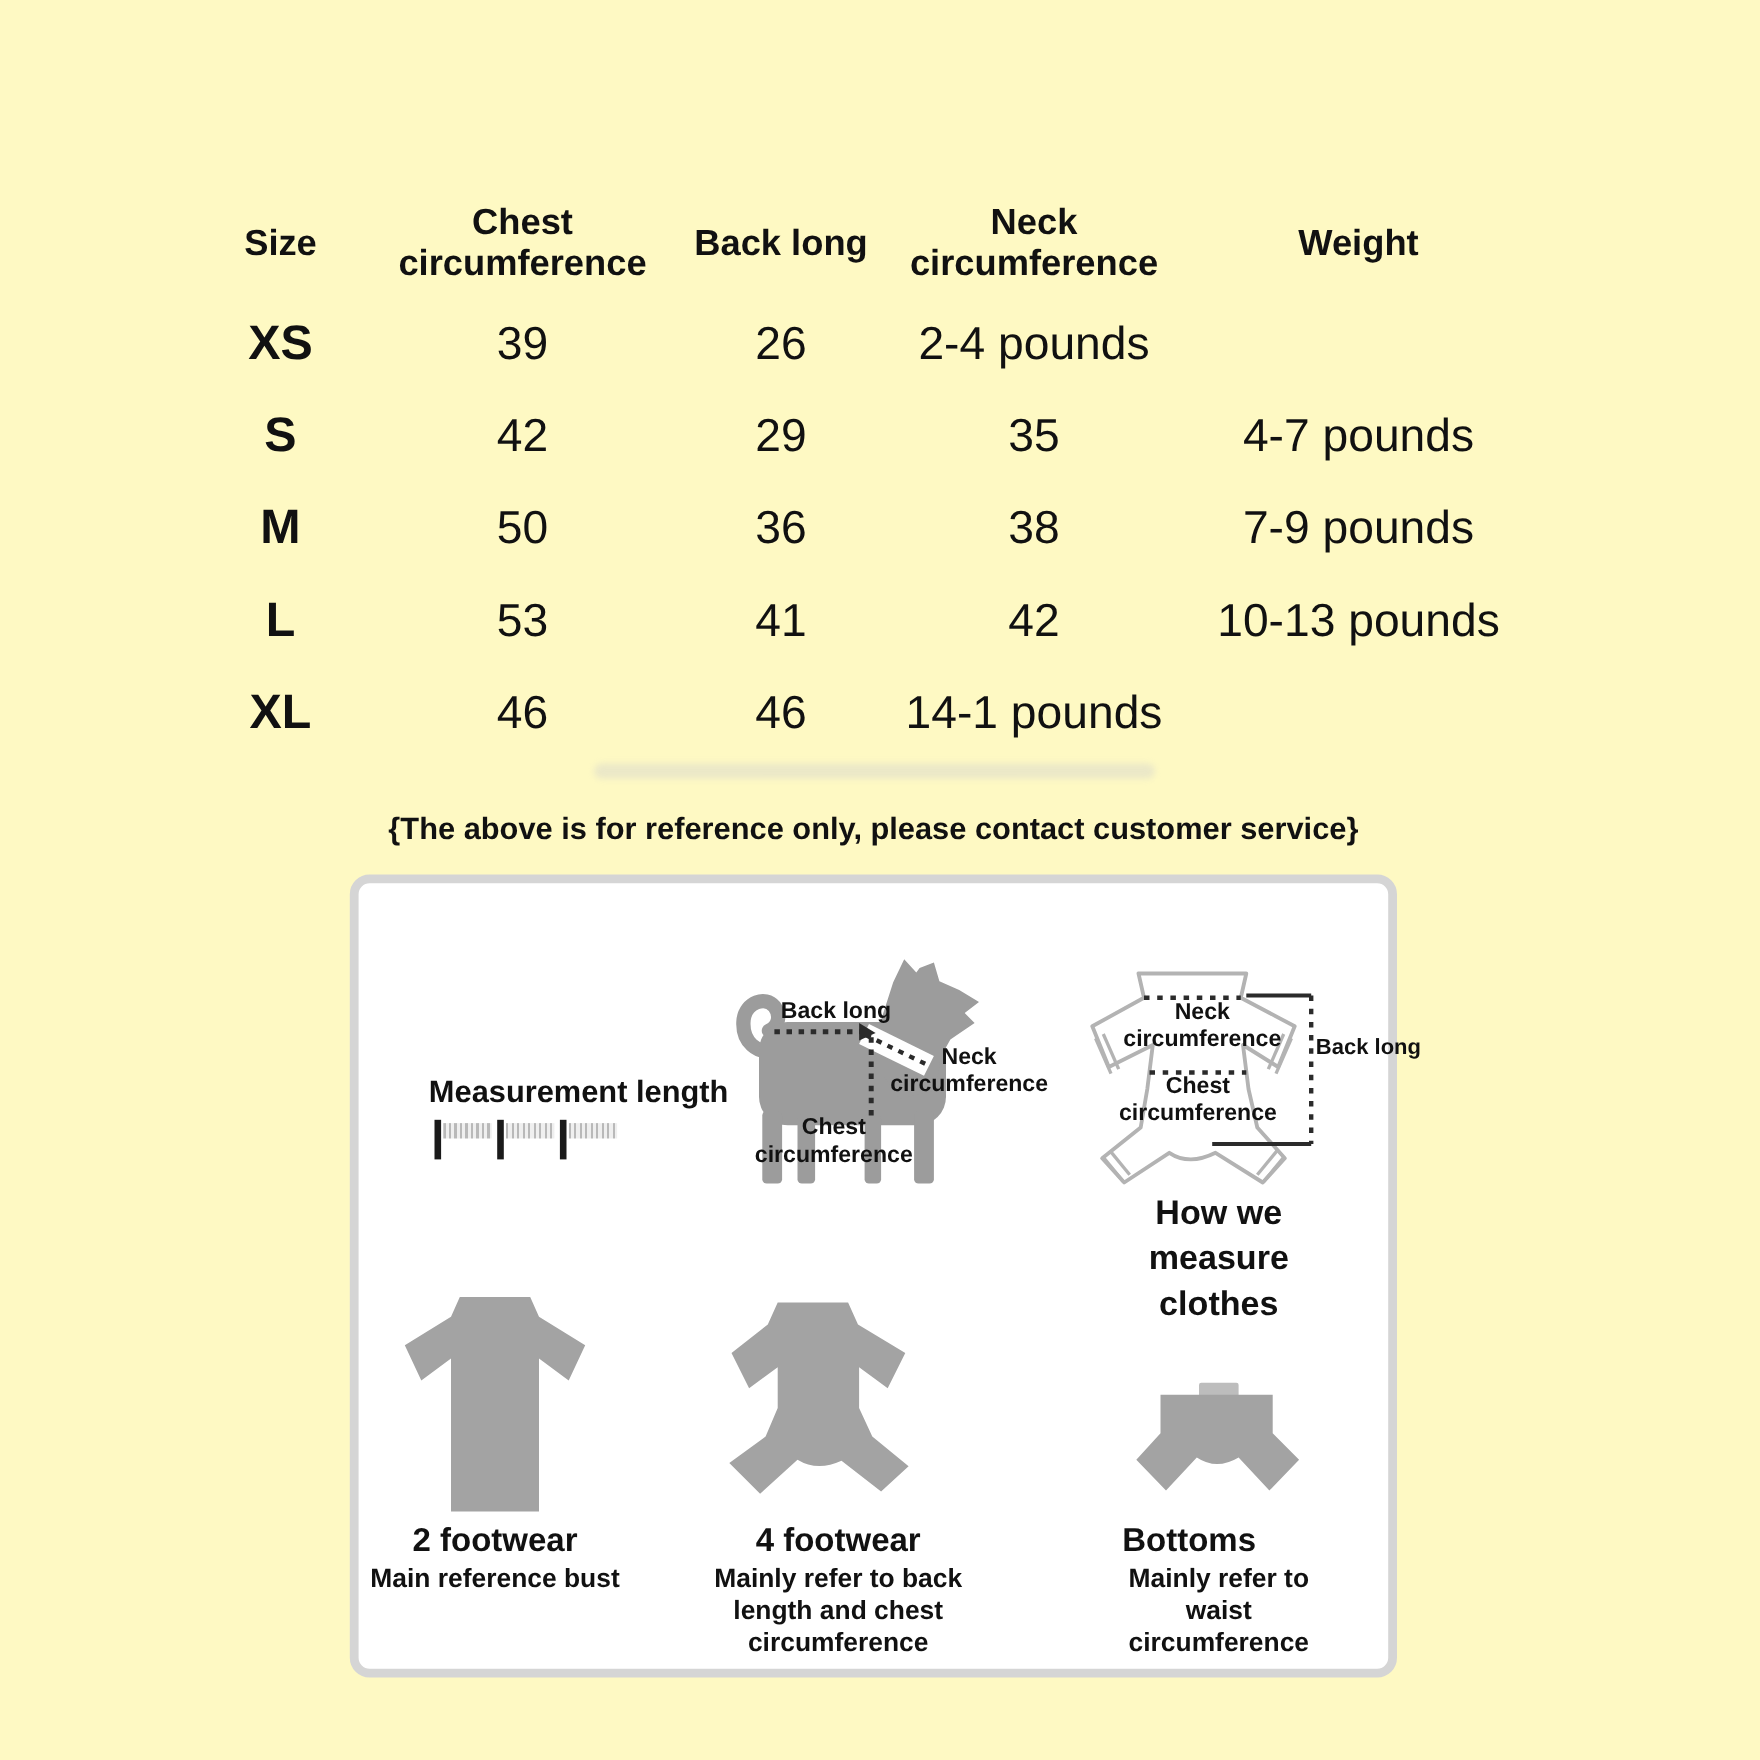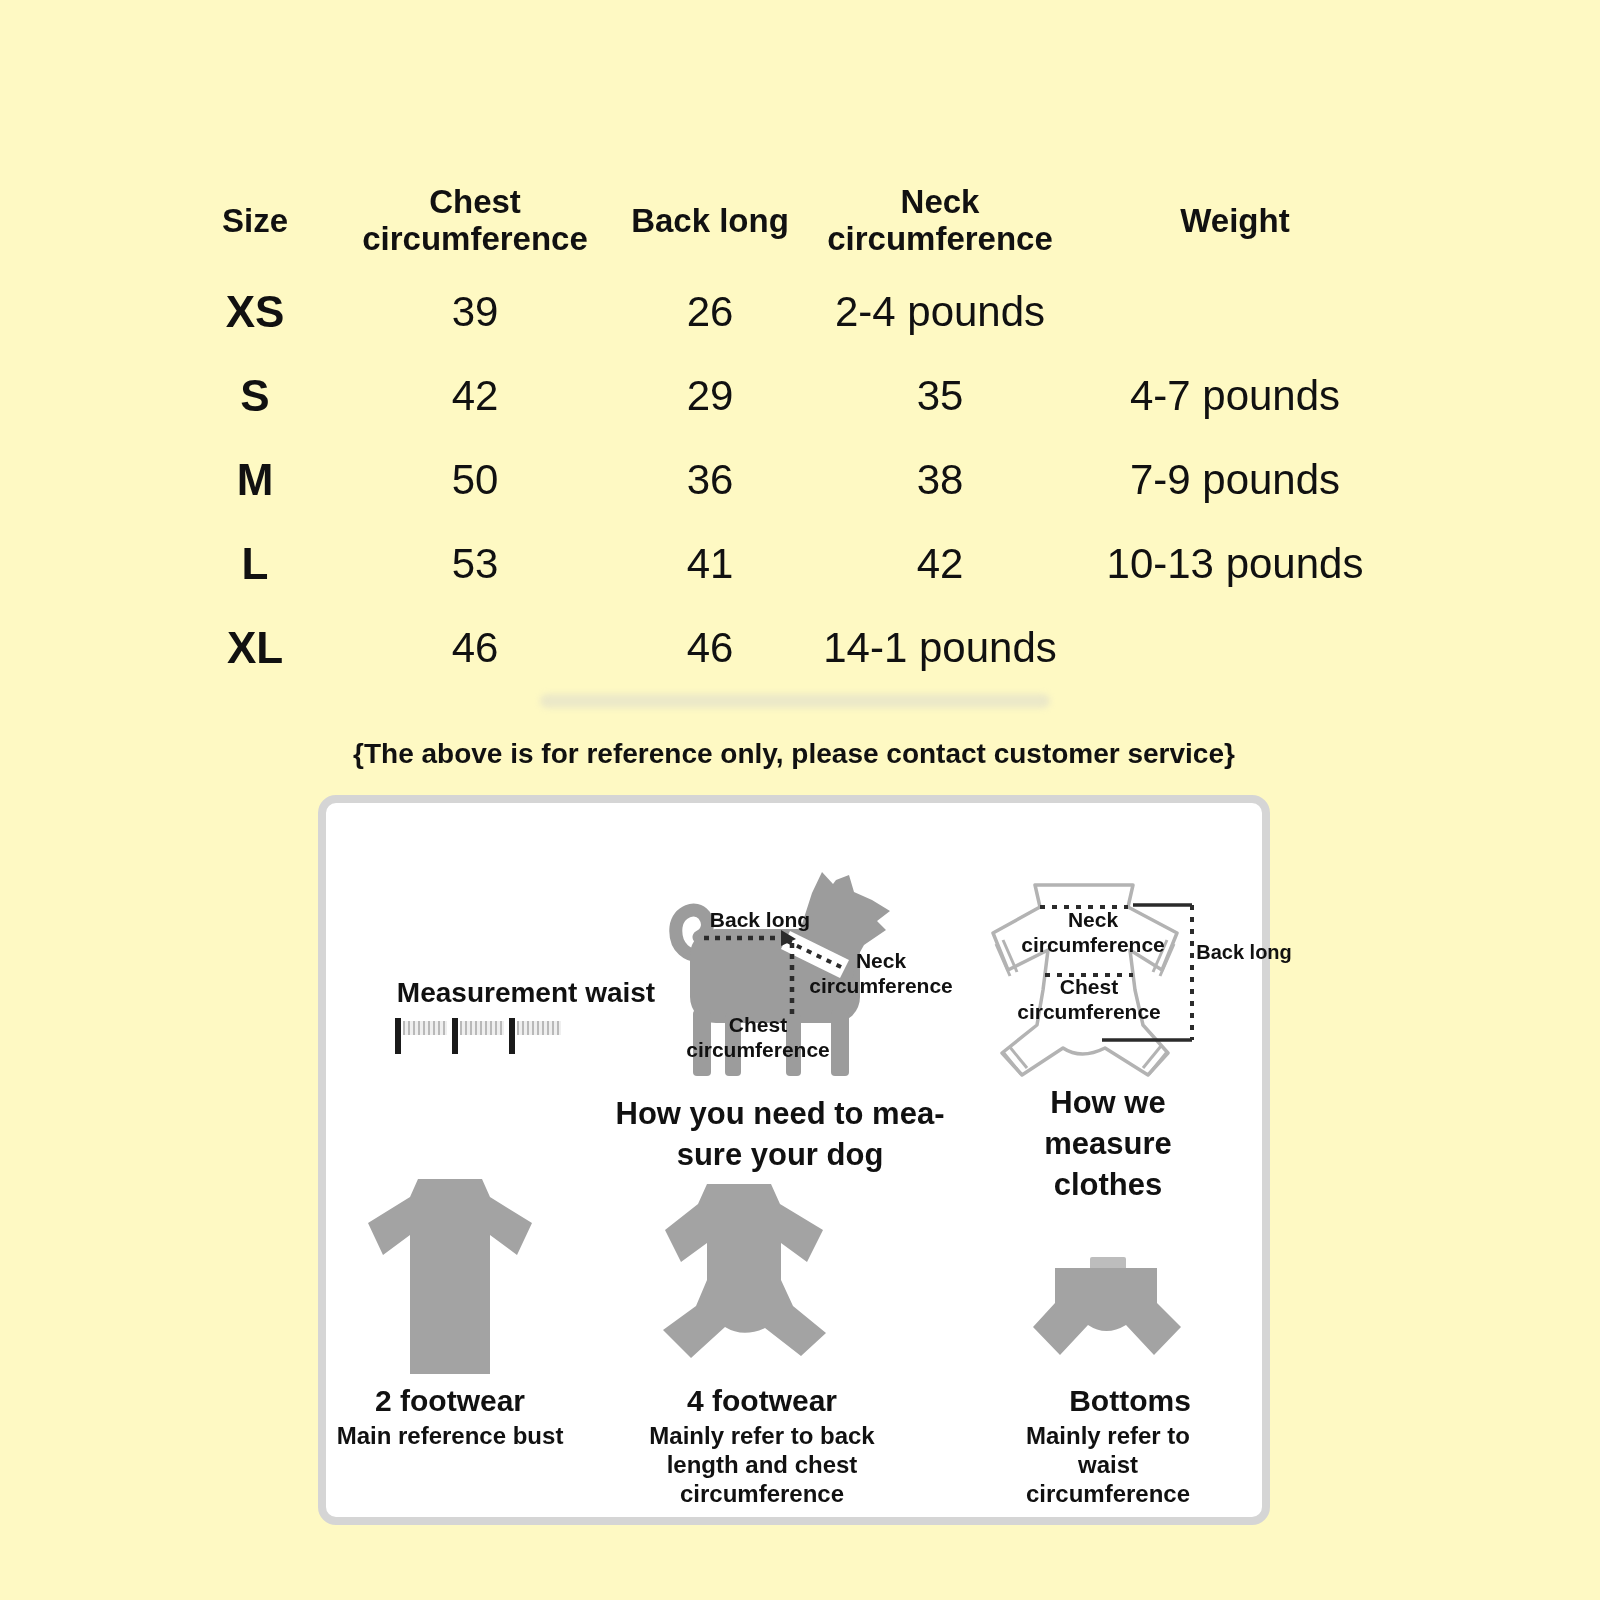--- a/index.html
+++ b/index.html
@@ -92,21 +92,21 @@
       <div class="cell weight-cell">14-1 pounds</div>
     </div>
   </div>
 
   <div class="ghost"></div>
 
   <div class="note">{The above is for reference only, please contact customer service}</div>
 
   <div class="panel">
 
-    <div class="abs ctr method-label" style="left:200px;top:190px;">Measurement waist</div>
+    <div class="abs ctr method-label" style="left:200px;top:190px;">Measurement length</div>
     <div class="ruler">
       <div class="bar" style="left:0;"></div>
       <div class="strip" style="left:8px;"></div>
       <div class="bar" style="left:57px;"></div>
       <div class="strip" style="left:65px;"></div>
       <div class="bar" style="left:114px;"></div>
       <div class="strip" style="left:122px;"></div>
     </div>
 
     <svg class="abs" style="left:342px;top:62px;" width="230" height="215" viewBox="0 0 230 215">
@@ -124,22 +124,20 @@
       <path d="M119,76 L175,103" stroke="#2b2b2b" stroke-width="4" stroke-dasharray="5 6" fill="none"></path>
       <path d="M36,73 H114" stroke="#2b2b2b" stroke-width="4.5" stroke-dasharray="5 6" fill="none"></path>
       <polygon points="113,65 128,74 113,81" fill="#2b2b2b"></polygon>
       <path d="M124,78 V152" stroke="#2b2b2b" stroke-width="4.5" stroke-dasharray="5 6" fill="none"></path>
     </svg>
     <div class="abs ctr lbl lbl-sm" style="left:434px;top:117px;">Back long</div>
     <div class="abs ctr lbl lbl-sm" style="left:555px;top:171px;">Neck
 circumference</div>
     <div class="abs ctr lbl lbl-sm" style="left:432px;top:235px;">Chest
 circumference</div>
-    <div class="abs ctrx caption" style="left:454px;top:290px;">How you need to mea-
-sure your dog</div>
 
     <svg class="abs" style="left:659px;top:77px;" width="210" height="200" viewBox="0 0 210 200">
       <path d="M50,5 L148,5 L143,27 L192,53 L177,90 L145,70 L150,110 L158,145 L183,173 L163,195
                L120,168 Q96,180 78,168 L37,195 L17,173 L52,145 L58,110 L63,70 L23,90 L8,53 L55,27 Z" fill="#ffffff" stroke="#b3b3b3" stroke-width="3.5" stroke-linejoin="round"></path>
       <g stroke="#b3b3b3" stroke-width="3" fill="none">
         <path d="M182,60 L168,92"></path>
           <path d="M189,64 L175,96"></path>
         <path d="M18,60 L32,92"></path>
           <path d="M11,64 L25,96"></path>
         <path d="M176,166 L158,188"></path>
@@ -170,21 +168,21 @@
       <path d="M60,4 L124,4 L133,24 L176,50 L160,82 L134,63 L134,100 L146,126 L179,153 L154,176
                L118,148 Q96,158 78,147 L44,178 L16,150 L49,126 L60,100 L60,63 L34,82 L18,50 L51,24 Z" fill="#a3a3a3"></path>
     </svg>
     <svg class="abs" style="left:704px;top:452px;" width="153" height="105" viewBox="0 0 153 105">
       <rect x="60" y="2" width="36" height="14" rx="2" fill="#bdbdbd"></rect>
       <path d="M25,13 L127,13 L127,48 L151,72 L124,100 L96,70 Q76,82 58,70 L30,100 L3,72 L25,48 Z" fill="#a3a3a3"></path>
     </svg>
 
     <div class="abs ctr g-title" style="left:124px;top:598px;">2 footwear</div>
     <div class="abs ctr g-title" style="left:436px;top:598px;">4 footwear</div>
-    <div class="abs ctr g-title" style="left:804px;top:598px;text-align:center;">Bottoms</div>
+    <div class="abs ctr g-title" style="left:755px;top:598px;text-align:center;">Bottoms</div>
 
     <div class="abs ctrx g-desc" style="left:124px;top:618px;">Main reference bust</div>
     <div class="abs ctrx g-desc" style="left:436px;top:618px;">Mainly refer to back
 length and chest
 circumference</div>
     <div class="abs ctrx g-desc" style="left:782px;top:618px;">Mainly refer to waist
 circumference</div>
 
   </div>
 </div>

